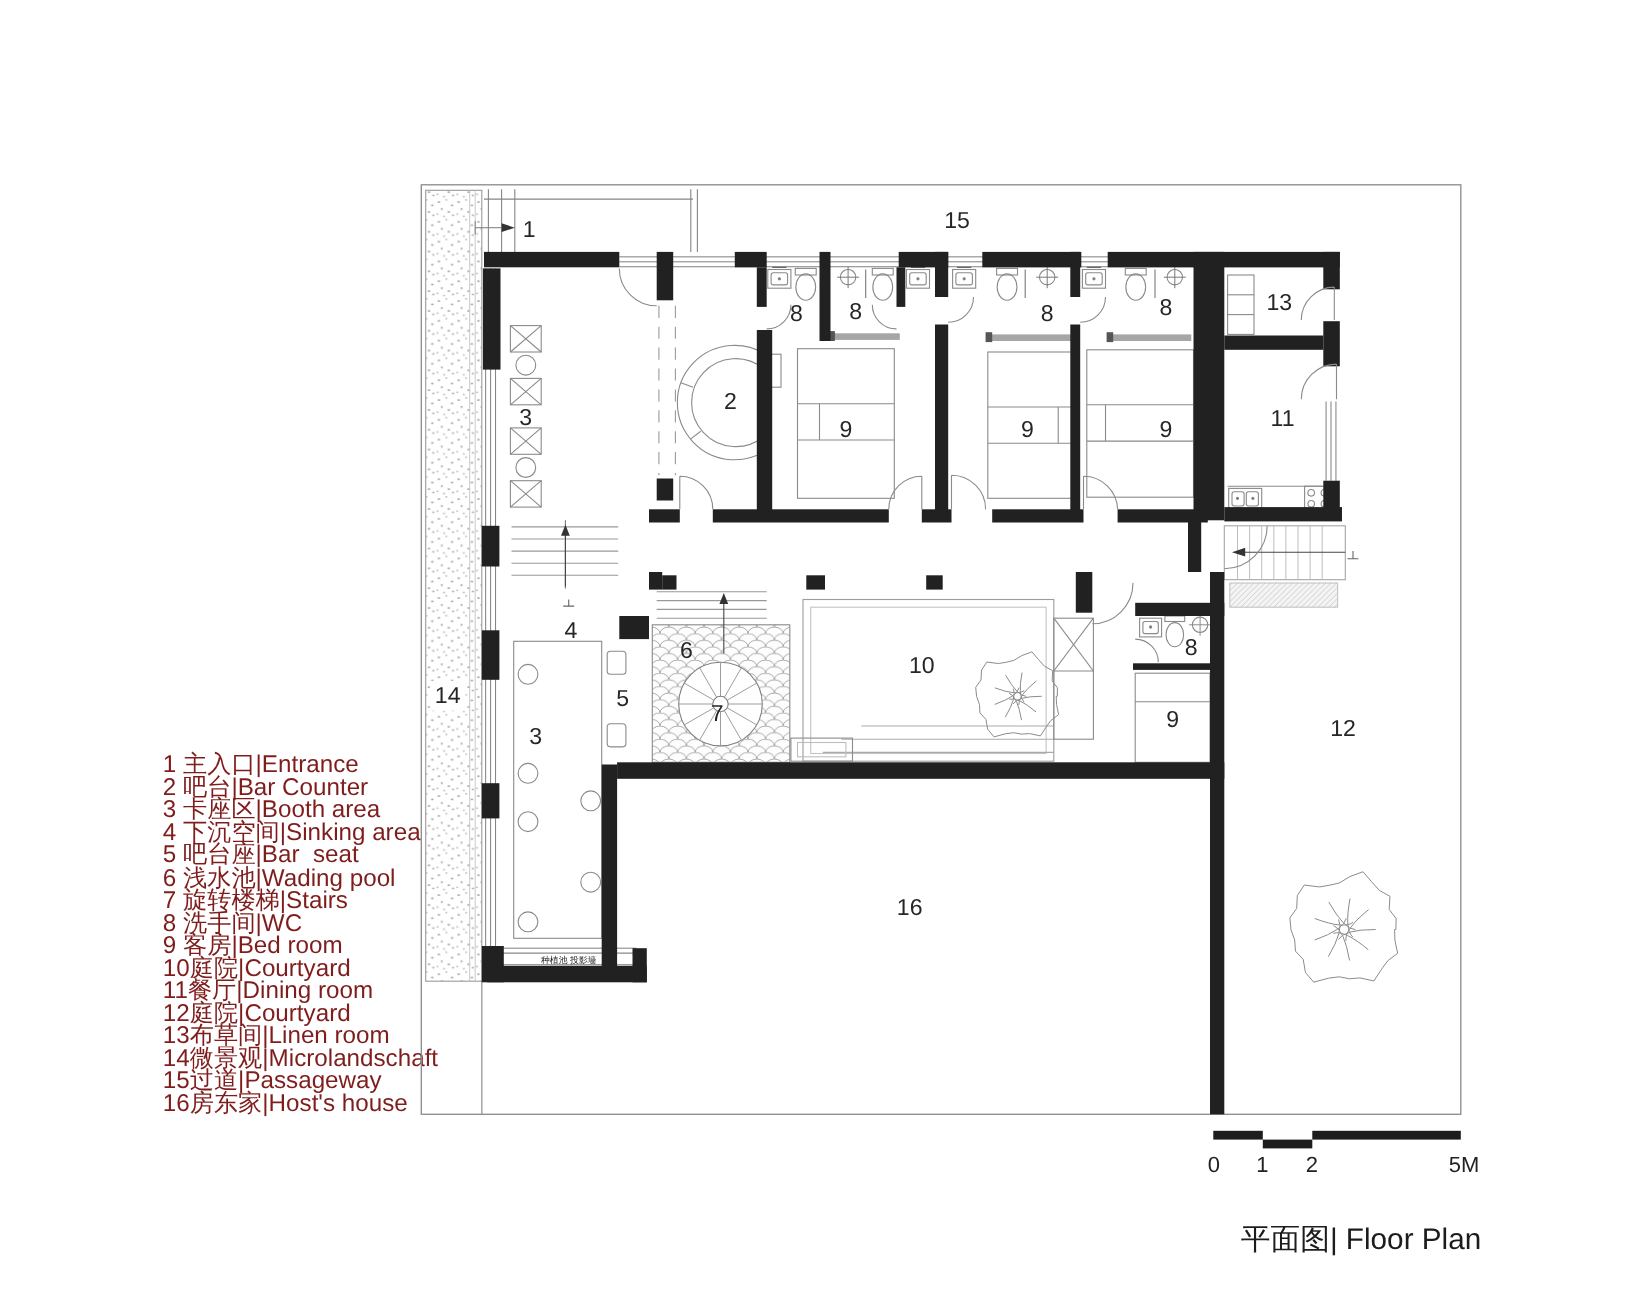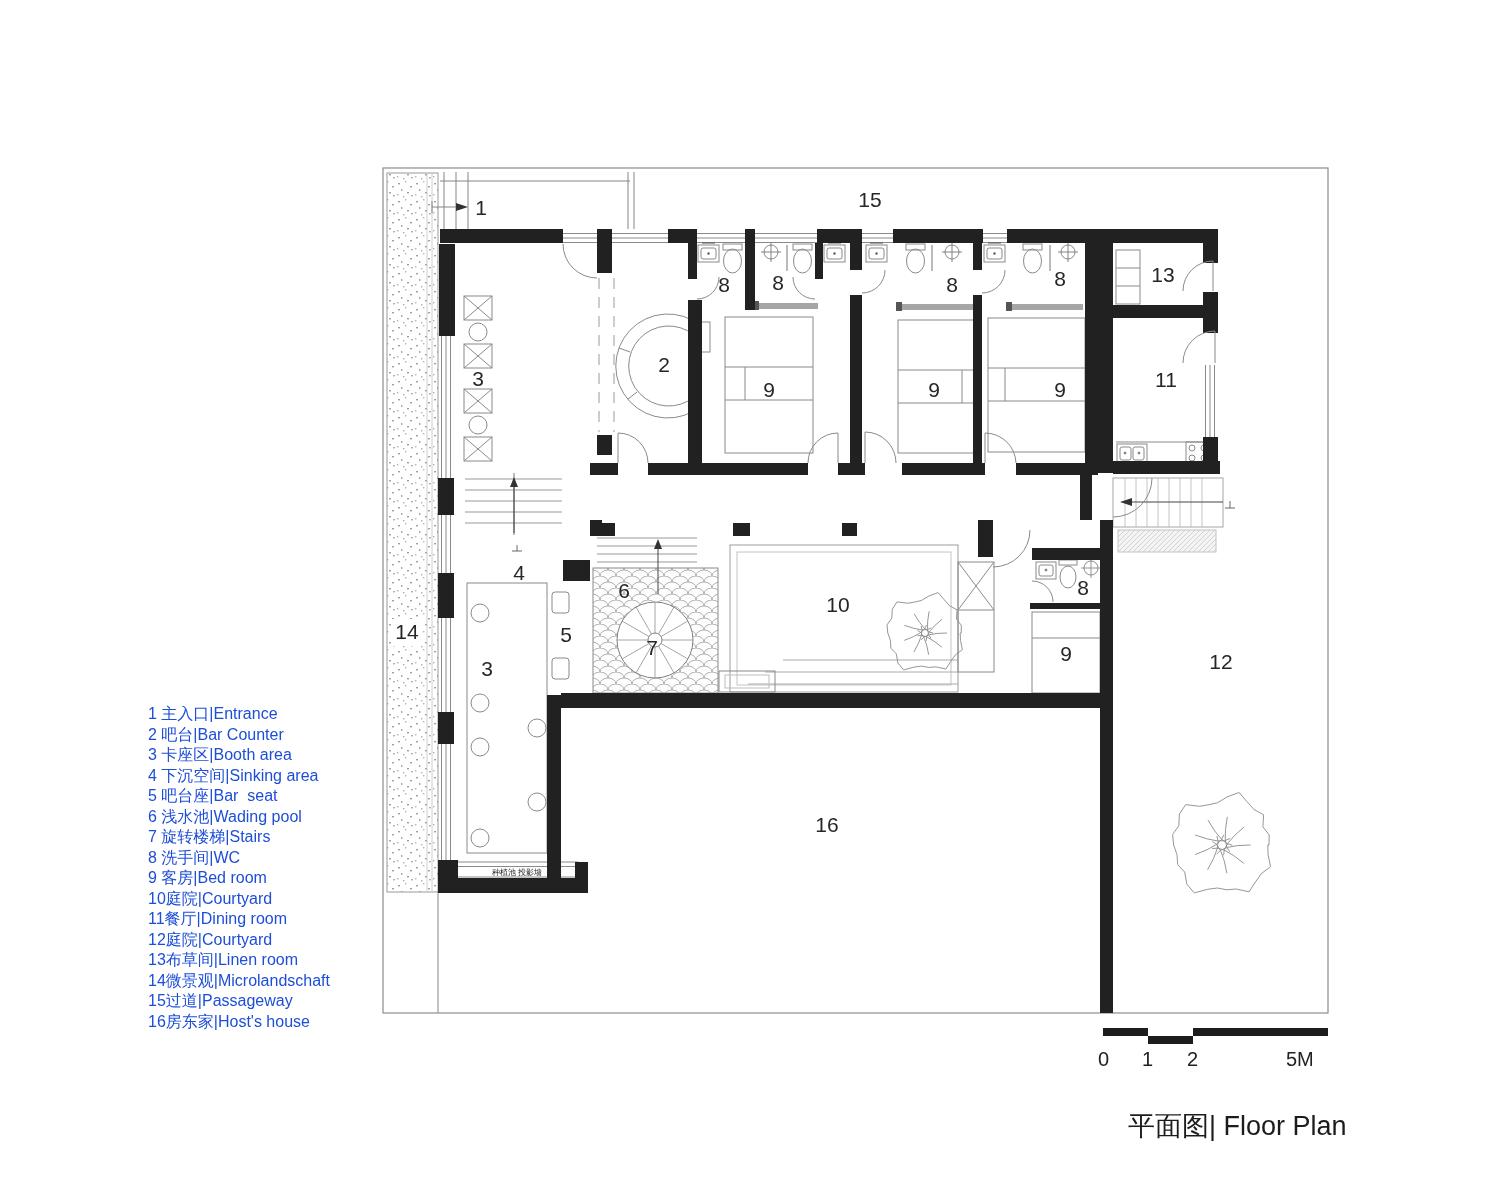--- a/index.html
+++ b/index.html
@@ -1,20 +1,20 @@
 <!DOCTYPE html>
 <html><head>
 <meta charset="utf-8">
 <style>
   html,body{margin:0;padding:0;background:#fff;}
   #page{position:relative;width:1500px;height:1184px;background:#ffffff;overflow:hidden;
         font-family:"Liberation Sans", sans-serif;}
   #plan-svg{position:absolute;left:0;top:0;}
-  #legend{position:absolute;left:148px;top:704px;font-size:16px;line-height:20.5px;
-          color:#1d4ed8;white-space:pre;}
+  #legend{position:absolute;left:148px;top:685px;font-size:22px;line-height:20.5px;
+          color:#7f1d1d;white-space:pre;}
   .room-num{font-family:"Liberation Sans",sans-serif;font-size:21px;fill:#262626;}
   #scalebar{position:absolute;left:1100px;top:1026px;width:232px;height:46px;}
   .sb{position:absolute;background:#1d1d1d;height:8px;}
   .sb-lab{position:absolute;top:22px;font-size:20px;color:#222;}
   #plan-title{position:absolute;left:1128px;top:1072px;width:230px;font-size:27px;color:#1c1c1c;margin-top:36px;}
 </style>
 </head>
 <body>
 
 <div id="page">
@@ -422,17 +422,17 @@
       </g>
   </svg>
 
   <div id="scalebar">
     <div class="sb" style="left:3px;top:2px;width:45px"></div>
     <div class="sb" style="left:48px;top:10px;width:45px"></div>
     <div class="sb" style="left:93px;top:2px;width:135px"></div>
     <span class="sb-lab" style="left:-2px">0</span>
     <span class="sb-lab" style="left:42px">1</span>
     <span class="sb-lab" style="left:87px">2</span>
-    <span class="sb-lab" style="left:186px">5M</span>
+    <span class="sb-lab" style="left:217px">5M</span>
   </div>
 
   <div id="plan-title">平面图| Floor Plan</div>
 </div>
 
 </body></html>

